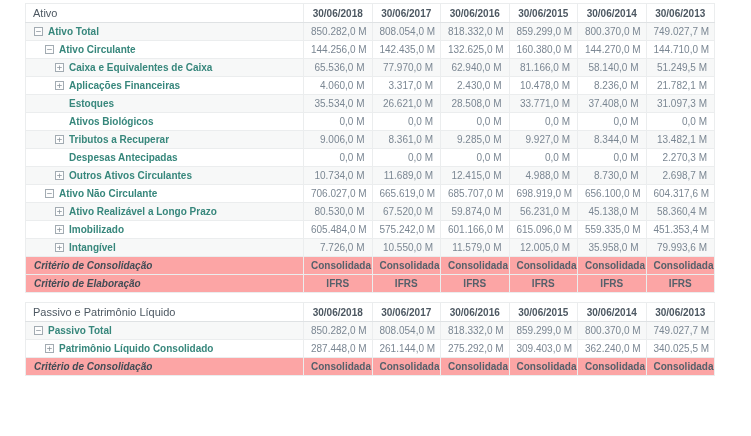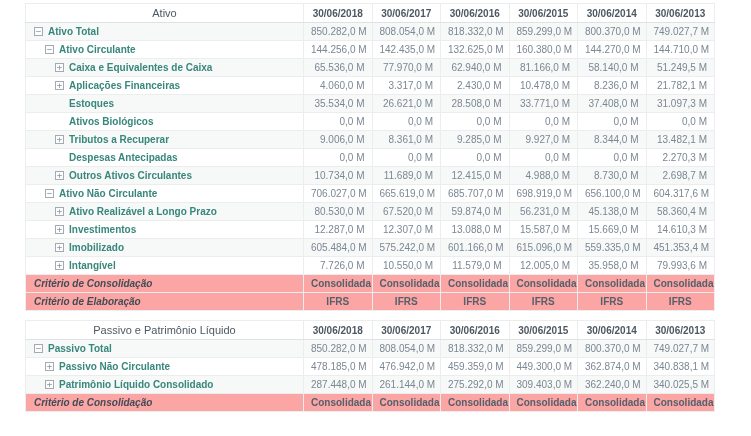--- a/index.html
+++ b/index.html
@@ -19,21 +19,21 @@
     font-size:10px;line-height:11px;height:15px;
     padding:1px 7px;white-space:nowrap;overflow:hidden;
     color:#7b8793;
   }
   thead th{
     background:#ffffff;color:#4b5archive660;
     font-weight:bold;text-align:center;height:16px;color:#4d5862;
     border-bottom:1px solid #dfe2e4;
   }
   thead th.t-title{
-    text-align:center;font-weight:normal;font-size:11px;color:#4d5862;
+    text-align:left;font-weight:normal;font-size:11px;color:#4d5862;
   }
   tbody tr.data:nth-child(odd) td{background:#f7f8f8;}
   tbody tr.data:nth-child(even) td{background:#ffffff;}
   td.lbl{text-align:left;}
   td.val{text-align:right;color:#7b8793;}
   tr.meta td{background:#fca5a5;}
   tr.meta td.lbl{font-style:italic;font-weight:bold;color:#414c55;}
   tr.meta td.val{text-align:center;font-weight:bold;color:#55606a;}
   .lbl-text{color:#37877c;font-weight:bold;}
   .ind-1{padding-left:8px;}
@@ -168,29 +168,20 @@
           <tr class="data">
             <td class="lbl ind-3"><span class="tree-icon">+</span><span class="lbl-text">Ativo Realizável a Longo Prazo</span></td>
             <td class="val">80.530,0 M</td>
             <td class="val">67.520,0 M</td>
             <td class="val">59.874,0 M</td>
             <td class="val">56.231,0 M</td>
             <td class="val">45.138,0 M</td>
             <td class="val">58.360,4 M</td>
           </tr>
           <tr class="data">
-            <td class="lbl ind-3"><span class="tree-icon">+</span><span class="lbl-text">Investimentos</span></td>
-            <td class="val">12.287,0 M</td>
-            <td class="val">12.307,0 M</td>
-            <td class="val">13.088,0 M</td>
-            <td class="val">15.587,0 M</td>
-            <td class="val">15.669,0 M</td>
-            <td class="val">14.610,3 M</td>
-          </tr>
-          <tr class="data">
             <td class="lbl ind-3"><span class="tree-icon">+</span><span class="lbl-text">Imobilizado</span></td>
             <td class="val">605.484,0 M</td>
             <td class="val">575.242,0 M</td>
             <td class="val">601.166,0 M</td>
             <td class="val">615.096,0 M</td>
             <td class="val">559.335,0 M</td>
             <td class="val">451.353,4 M</td>
           </tr>
           <tr class="data">
             <td class="lbl ind-3"><span class="tree-icon">+</span><span class="lbl-text">Intangível</span></td>
@@ -246,29 +237,20 @@
           <tr class="data">
             <td class="lbl ind-1"><span class="tree-icon">−</span><span class="lbl-text">Passivo Total</span></td>
             <td class="val">850.282,0 M</td>
             <td class="val">808.054,0 M</td>
             <td class="val">818.332,0 M</td>
             <td class="val">859.299,0 M</td>
             <td class="val">800.370,0 M</td>
             <td class="val">749.027,7 M</td>
           </tr>
           <tr class="data">
-            <td class="lbl ind-2"><span class="tree-icon">+</span><span class="lbl-text">Passivo Não Circulante</span></td>
-            <td class="val">478.185,0 M</td>
-            <td class="val">476.942,0 M</td>
-            <td class="val">459.359,0 M</td>
-            <td class="val">449.300,0 M</td>
-            <td class="val">362.874,0 M</td>
-            <td class="val">340.838,1 M</td>
-          </tr>
-          <tr class="data">
             <td class="lbl ind-2"><span class="tree-icon">+</span><span class="lbl-text">Patrimônio Líquido Consolidado</span></td>
             <td class="val">287.448,0 M</td>
             <td class="val">261.144,0 M</td>
             <td class="val">275.292,0 M</td>
             <td class="val">309.403,0 M</td>
             <td class="val">362.240,0 M</td>
             <td class="val">340.025,5 M</td>
           </tr>
           <tr class="meta">
             <td class="lbl ind-1"><span>Critério de Consolidação</span></td>

